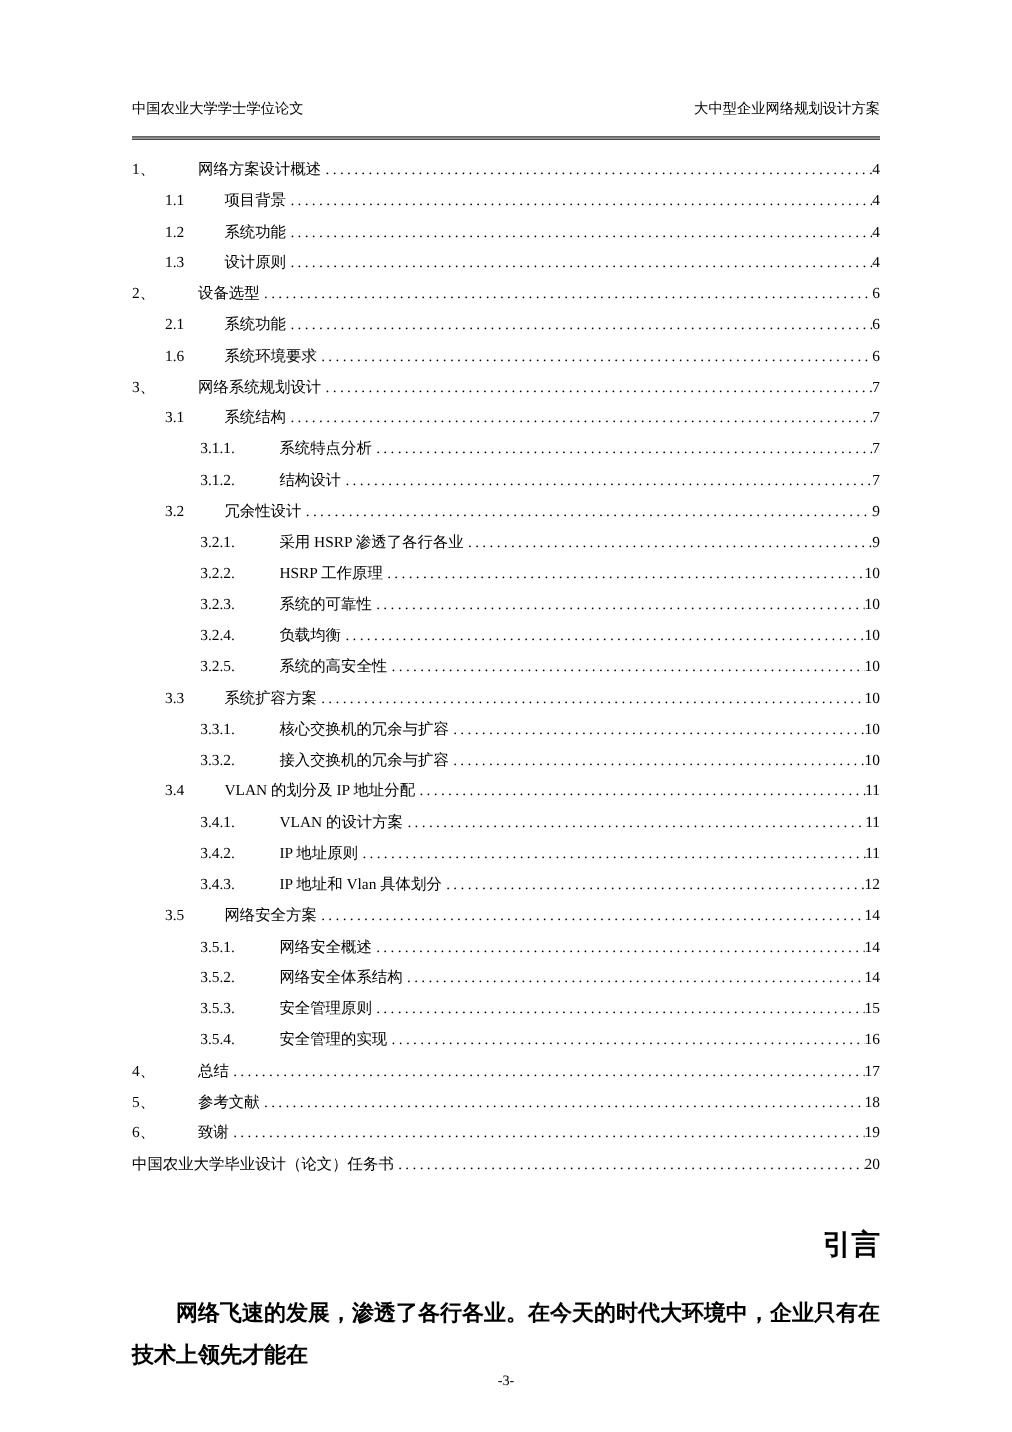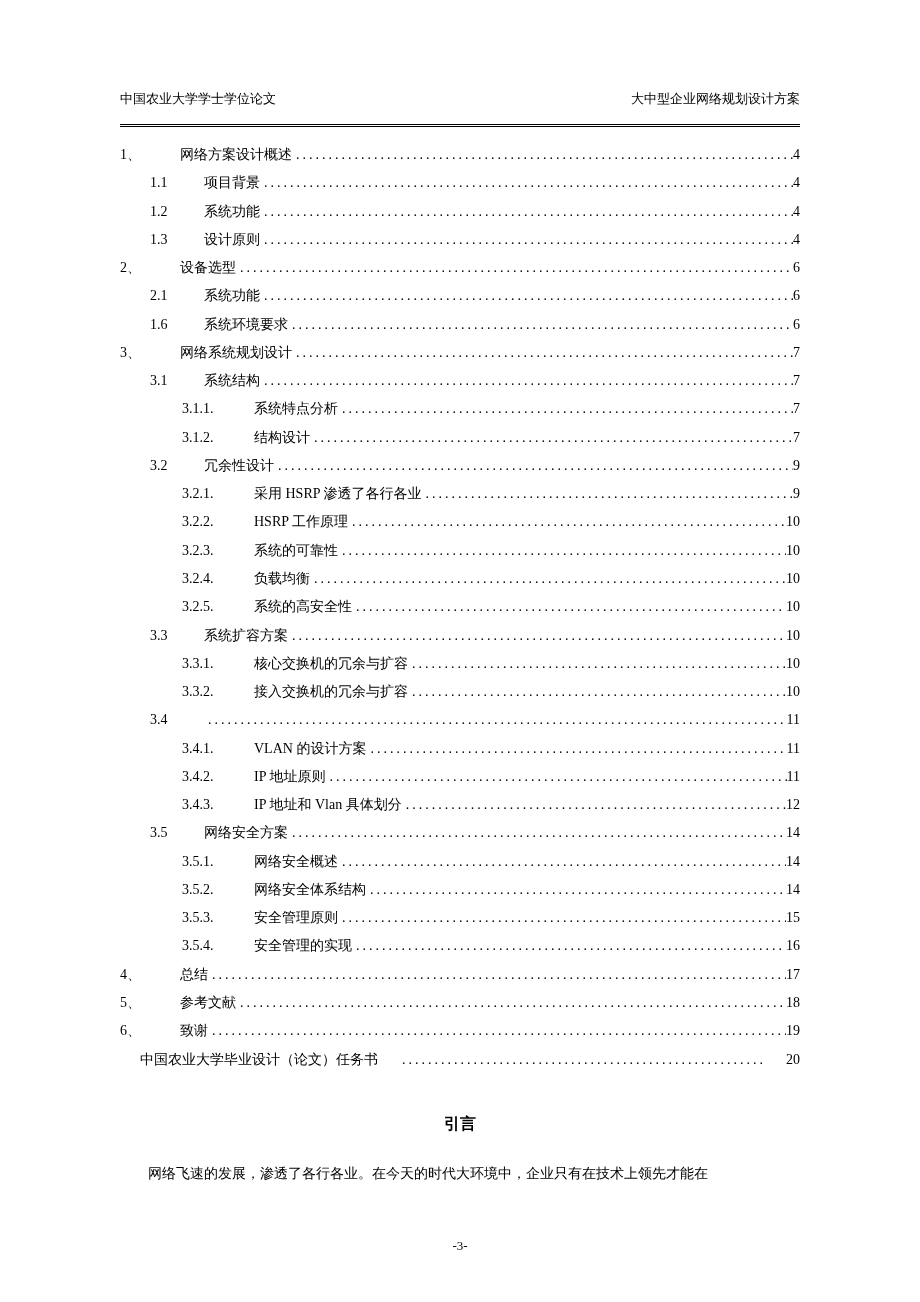--- a/index.html
+++ b/index.html
@@ -56,33 +56,34 @@
   .toc-page {
     flex: 0 0 auto;
     text-align: right;
   }
   .indent-0 { padding-left: 0; }
   .indent-1 { padding-left: 30px; align-items: flex-end; }
   .indent-2 { padding-left: 62px; }
   .indent-0 .toc-num { width: 60px; }
   .indent-1 .toc-num { width: 54px; }
   .indent-2 .toc-num { width: 72px; }
-  .indent-root { padding-left: 0; gap: 20px; }
+  .indent-root { padding-left: 0; }
   .indent-root .toc-num { width: 0; }
   h2.intro-heading {
-    text-align: center;
+    text-align: right;
     font-family: "SimHei", "黑体", sans-serif;
-    font-size: 16px;
+    font-size: 26px;
     font-weight: bold;
     margin: 40px 0 26px 0;
   }
   .body-para {
     text-indent: 2em;
     line-height: 1.9;
-    font-size: 14px;
+    font-size: 20px;
+    font-weight: bold;
   }
   .footer-page {
     position: absolute;
     bottom: 48px;
     left: 0;
     right: 0;
     text-align: center;
     font-size: 13px;
   }
 </style>
@@ -212,20 +213,21 @@
         <span class="toc-page">10</span>
       </div>
       <div class="toc-line indent-2">
         <span class="toc-num">3.3.2.</span>
         <span class="toc-title">接入交换机的冗余与扩容</span>
         <span class="toc-dots"></span>
         <span class="toc-page">10</span>
       </div>
       <div class="toc-line indent-1">
         <span class="toc-num">3.4</span>
+        <span class="toc-title">VLAN 的划分及 IP 地址分配</span>
         <span class="toc-dots"></span>
         <span class="toc-page">11</span>
       </div>
       <div class="toc-line indent-2">
         <span class="toc-num">3.4.1.</span>
         <span class="toc-title">VLAN 的设计方案</span>
         <span class="toc-dots"></span>
         <span class="toc-page">11</span>
       </div>
       <div class="toc-line indent-2">

